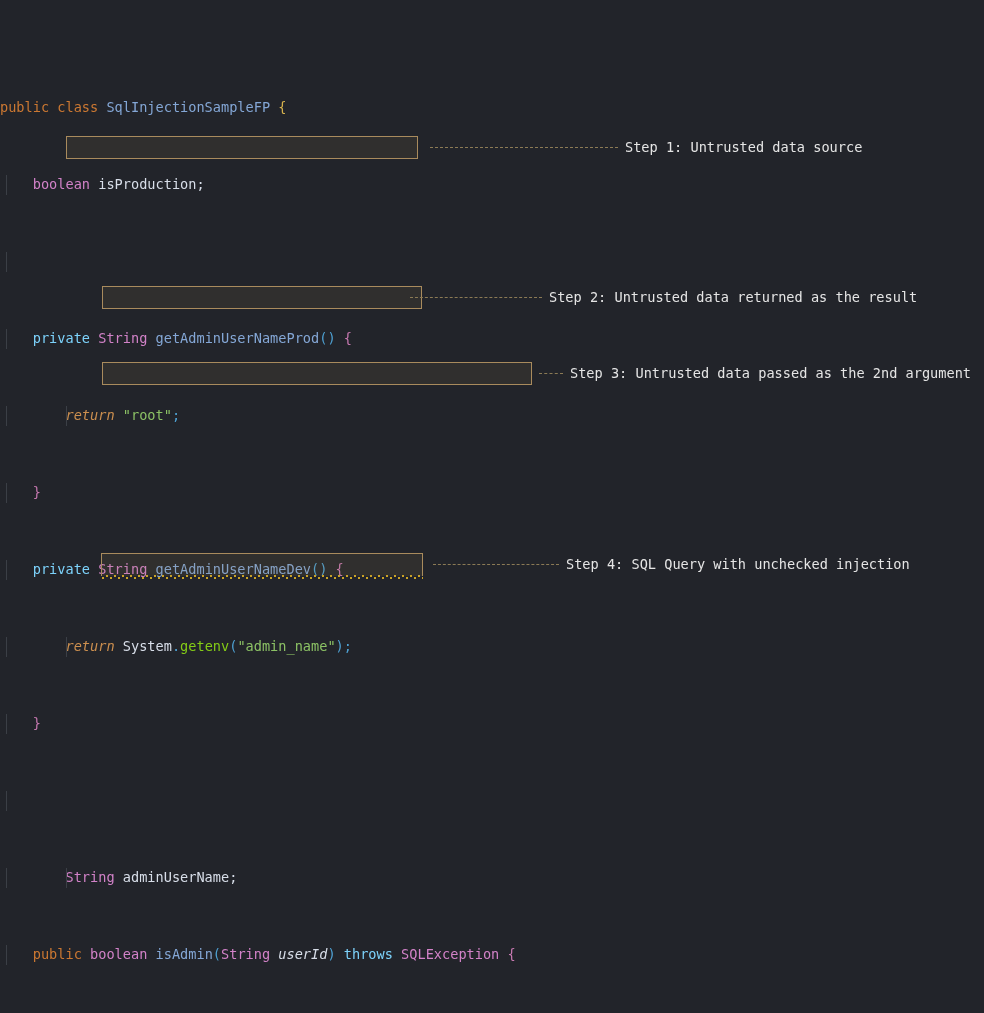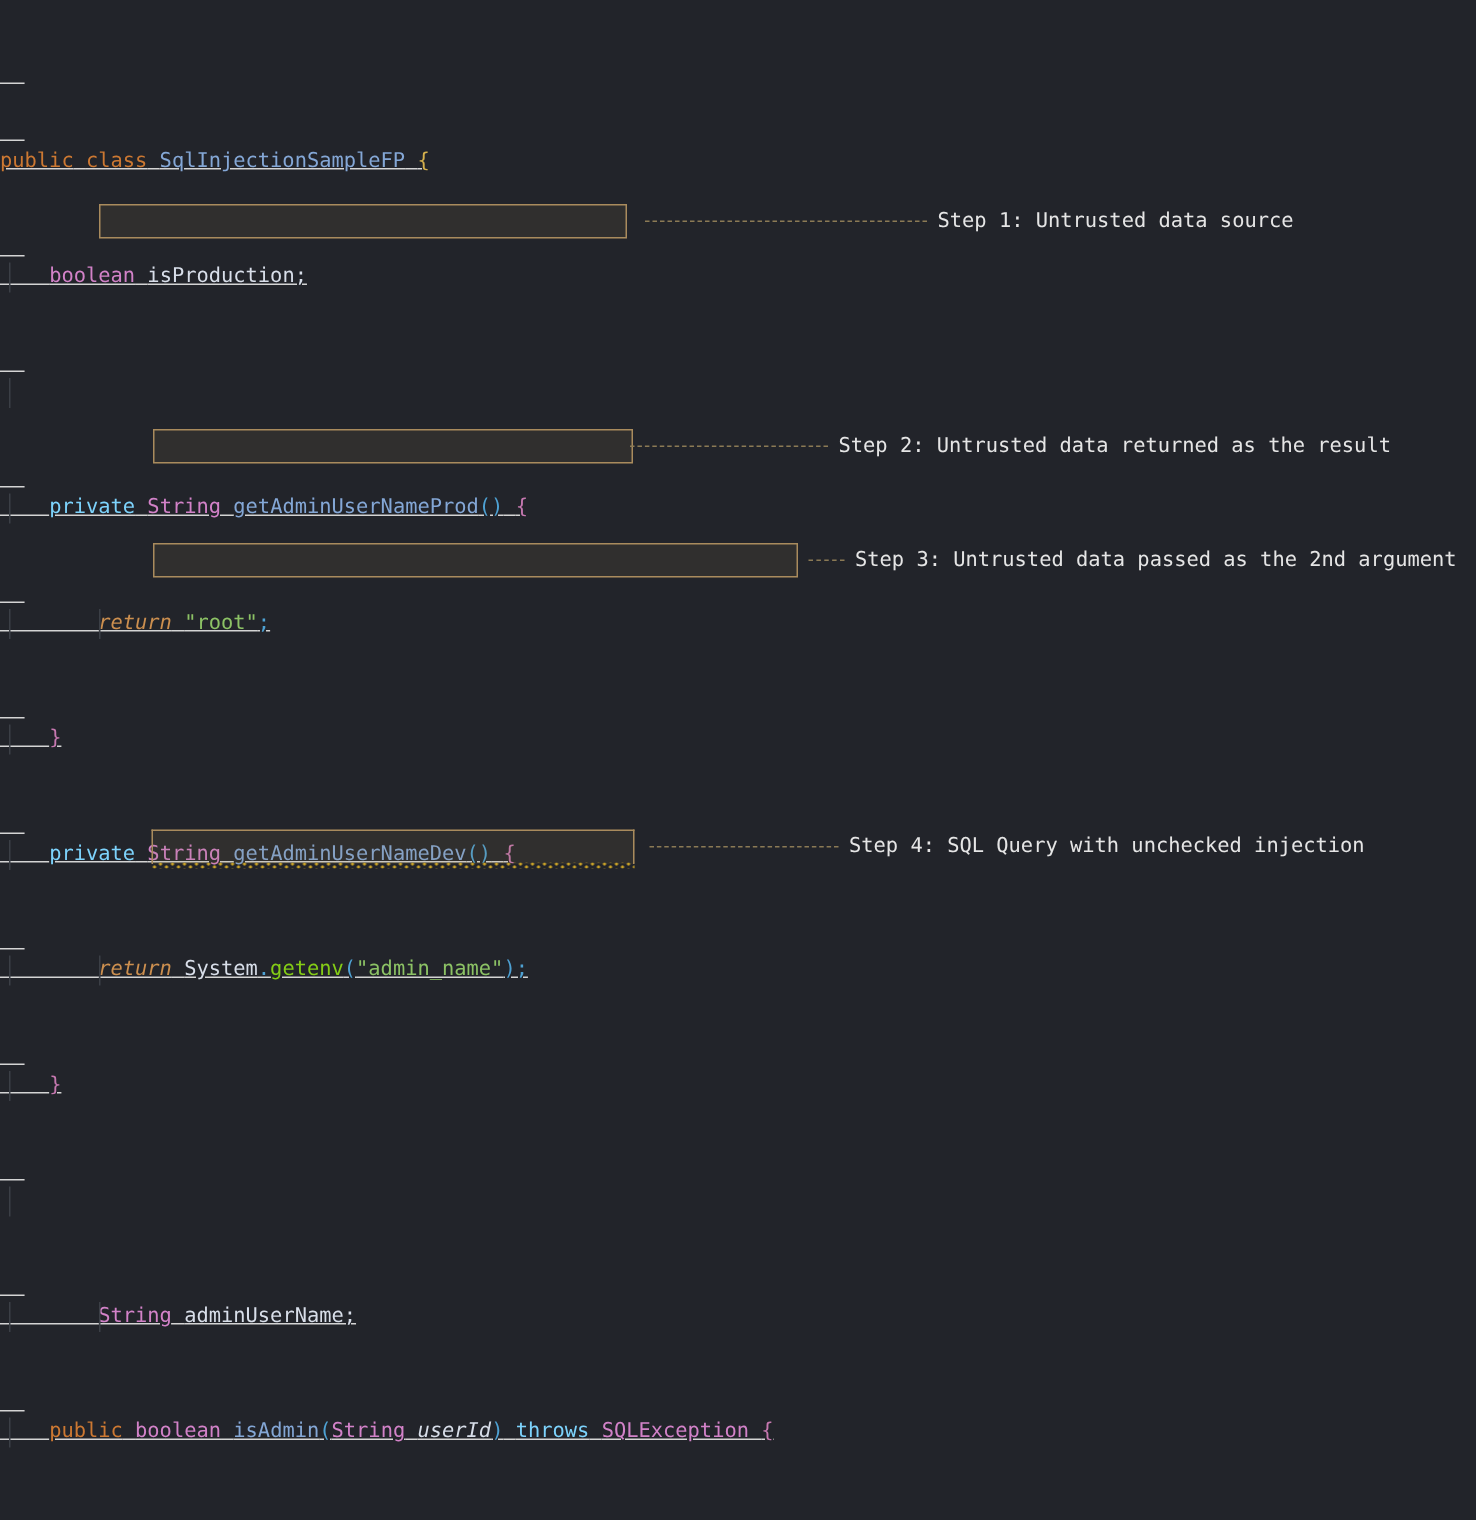--- a/index.html
+++ b/index.html
@@ -19,21 +19,20 @@
     position: relative;
     width: 984px;
     height: 775px;
     background: #22242a;
     padding: 2px 16px 0 0;
     font-size: 13.6px;
     line-height: 19.25px;
     letter-spacing: 0px;
     white-space: pre;
     color: #d4d4d4;
-    text-decoration: underline;
   }
 
   .ln {
     position: relative;
     height: 19.25px;
     white-space: pre;
     padding-left: 0px;
   }
 
   
@@ -215,21 +214,21 @@
   <div class="hlbox" id="hl1" style="top: 136px; left: 66px; width: 352px; height: 23px;"></div>
   <div class="hlbox" id="hl2" style="top: 286px; left: 102px; width: 320px; height: 23px;"></div>
   <div class="hlbox" id="hl3" style="top: 362px; left: 102px; width: 430px; height: 23px;"></div>
   <div class="hlbox wavy" id="hl4" style="top: 553px; left: 101px; width: 322px; height: 23px;"></div>
 
   
   <div class="annot" id="an1" style="top: 138px; left: 430px;">
     <span class="dash" style="width: 188px;"></span>
     <span>Step 1: Untrusted data source</span>
   </div>
-  <div class="annot" id="an2" style="top: 288px; left: 420px;">
+  <div class="annot" id="an2" style="top: 288px; left: 410px;">
     <span class="dash" style="width: 132px;"></span>
     <span>Step 2: Untrusted data returned as the result</span>
   </div>
   <div class="annot" id="an3" style="top: 364px; left: 539px;">
     <span class="dash" style="width: 24px;"></span>
     <span>Step 3: Untrusted data passed as the 2nd argument</span>
   </div>
   <div class="annot" id="an4" style="top: 555px; left: 433px;">
     <span class="dash" style="width: 126px;"></span>
     <span>Step 4: SQL Query with unchecked injection</span>

